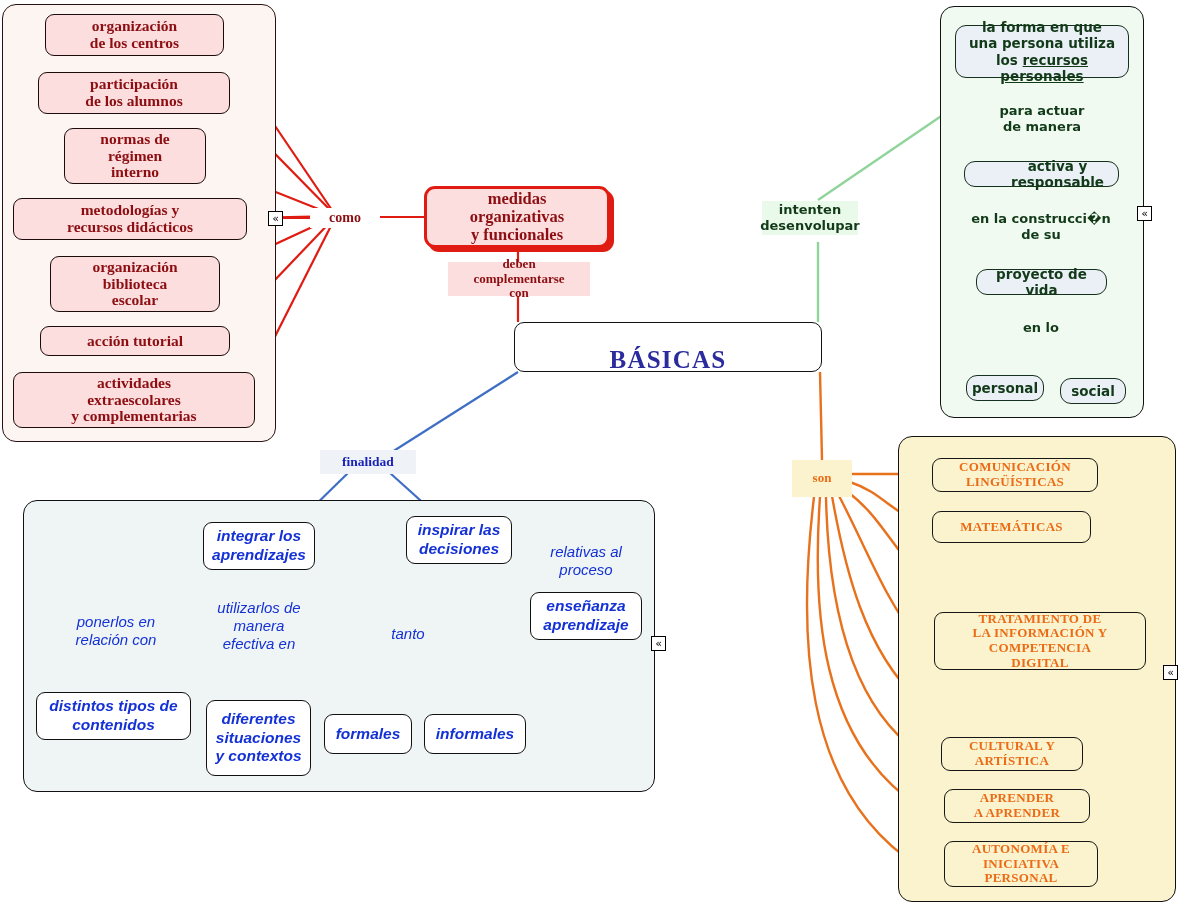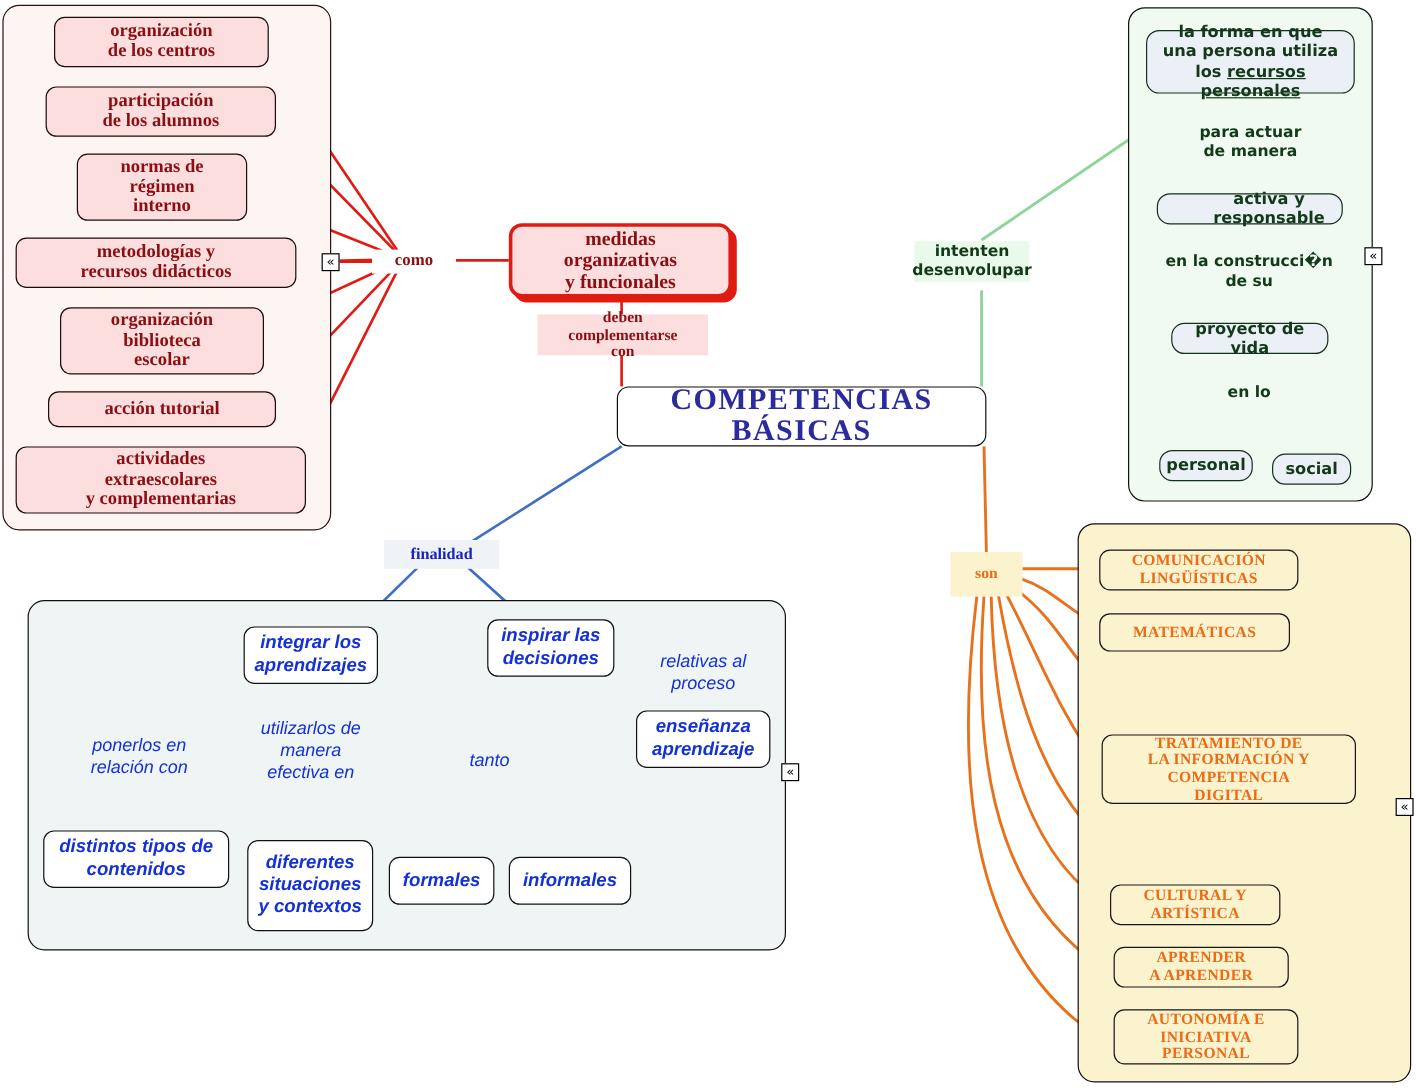--- a/index.html
+++ b/index.html
@@ -70,21 +70,21 @@
     color:#1431d6;font-weight:bold;font-style:italic;font-size:15.5px;
     font-family:Liberation Sans, sans-serif;
     padding:19px 7px;line-height:1.2;
   }
 
   
   .n-orange{
     background:#fbf3cd;border:1.6px solid #161616;border-radius:9px;
     color:#eb6b16;font-weight:bold;font-size:13px;letter-spacing:.3px;
     font-family:"Liberation Serif", serif;
-    padding:15px 6px;line-height:1.12;
+    padding:15px 6px;line-height:1.12;margin-left:16px;
   }
 
   
   .lbl{
     position:absolute;box-sizing:border-box;text-align:center;
     display:flex;align-items:center;justify-content:center;
     line-height:1.08;
   }
   .lbl-red{
     color:#8c0d12;font-weight:bold;font-size:14px;background:#ffffff;
@@ -280,21 +280,21 @@
   <div class="lbl lbl-red-bg" style="left:448px;top:262px;width:142px;height:34px;">
     <span>
       <span>deben</span><br>
       <span>complementarse</span><br>
       <span>con</span>
     </span>
   </div>
 
   <div class="node n-center" style="left:514px;top:322px;width:308px;height:50px;">
     <span>
-      <span>COMPETENCIAS</span><br>
+      <br>
       <span>BÁSICAS</span>
     </span>
   </div>
 
   <div class="lbl lbl-green-bg" style="left:762px;top:201px;width:96px;height:34px;">
     <span>
       <span>intenten</span><br>
       <span>desenvolupar</span>
     </span>
   </div>

